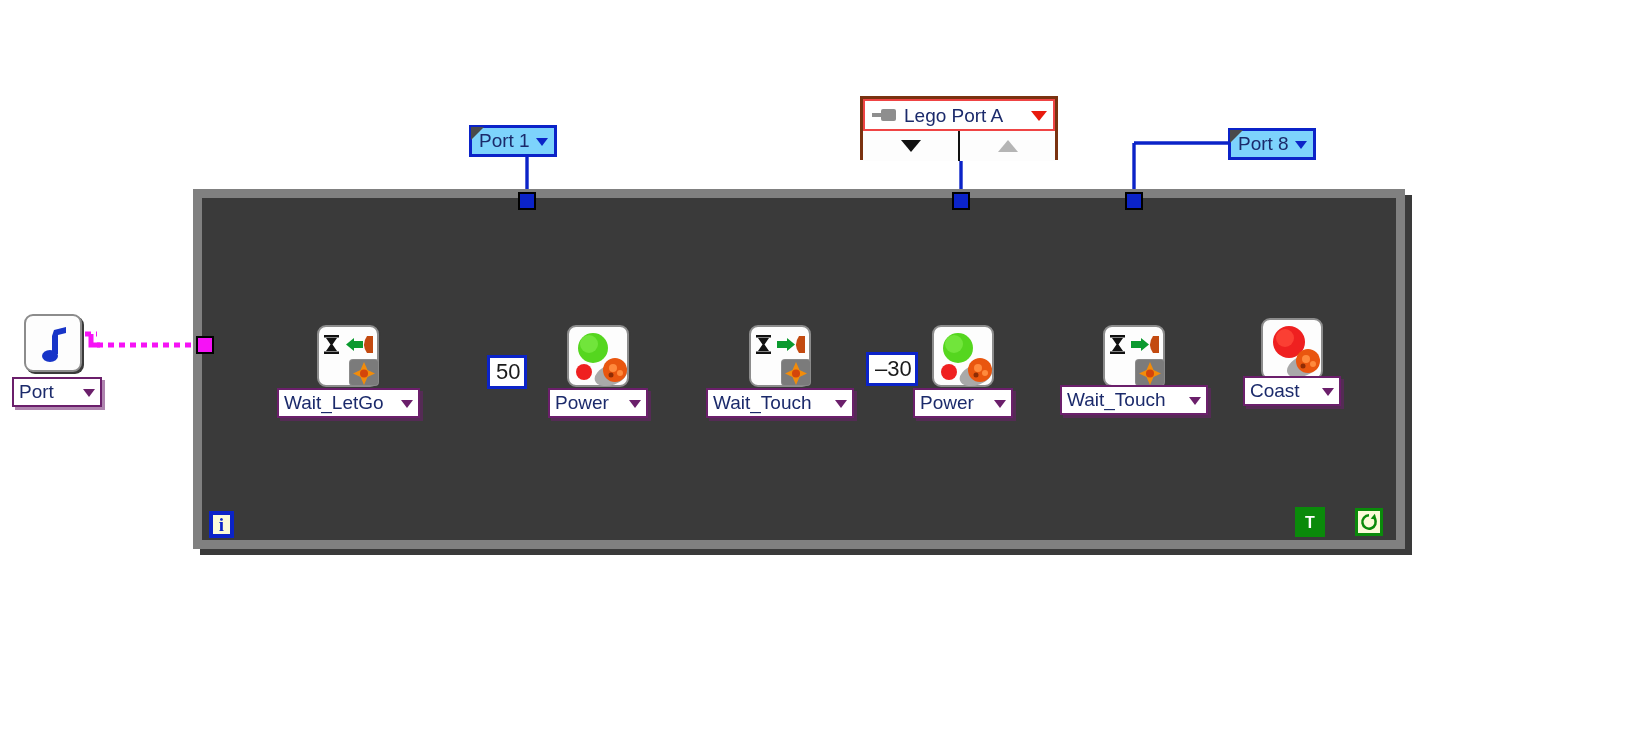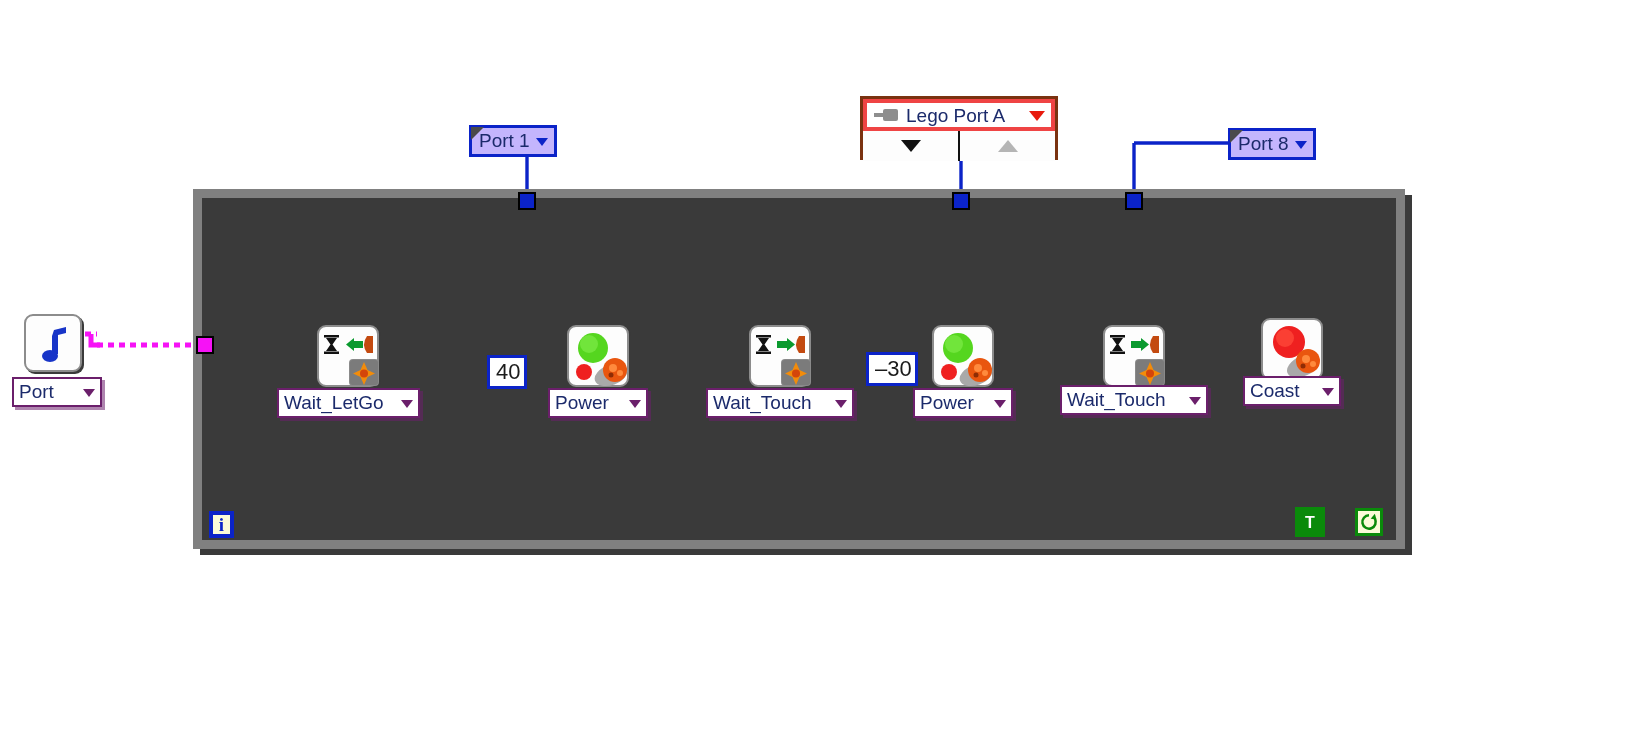--- a/index.html
+++ b/index.html
@@ -30,21 +30,21 @@
   }
   .vi-label .tri{
     position:absolute;right:5px;top:50%;margin-top:-3px;
     width:0;height:0;border-left:6px solid transparent;
     border-right:6px solid transparent;border-top:8px solid #6b1f6b;
   }
 
   
   .port-term{
     position:absolute;box-sizing:border-box;
-    border:3px solid #0b23c8;background:#c4b5fd;
+    border:3px solid #0b23c8;background:#7dd3fc;
     color:#1b2a6b;font-size:19px;line-height:24px;
     padding:1px 24px 1px 7px;white-space:nowrap;
   }
   .port-term .corner{
     position:absolute;left:-1px;top:-1px;width:0;height:0;
     border-left:13px solid #4a4a4a;border-bottom:13px solid transparent;
   }
   .port-term .tri{
     position:absolute;right:6px;top:50%;margin-top:-3px;
     width:0;height:0;border-left:6px solid transparent;
@@ -56,21 +56,21 @@
     position:absolute;box-sizing:border-box;
     border:3px solid #0b23c8;background:#ffffff;
     color:#1b1b1b;font-size:22px;line-height:26px;
     padding:1px 6px;text-align:center;white-space:nowrap;
   }
 
   
   .legoctl{position:absolute;box-sizing:border-box;border:3px solid #7a3210;background:#fdfdfd;}
   .legoctl .topbar{
     position:relative;height:32px;box-sizing:border-box;
-    border:4px solid #ef4444;background:#ffffff;
+    border:2px solid #ef4444;background:#ffffff;
     display:flex;align-items:center;gap:8px;padding:0 7px;
   }
   .legoctl .topbar .txt{color:#1b2a6b;font-size:19px;line-height:21px;white-space:nowrap;}
   .legoctl .plugicon{width:24px;height:12px;position:relative;flex:0 0 auto;}
   .legoctl .plugicon .body{position:absolute;right:0;top:0;width:15px;height:12px;background:#8e8e8e;border-radius:2px;}
   .legoctl .plugicon .tip{position:absolute;left:0;top:4px;width:11px;height:4px;background:#8e8e8e;}
   .legoctl .botrow{display:flex;height:30px;}
   .legoctl .botcell{flex:1;display:flex;align-items:center;justify-content:center;background:#fdfdfd;}
   .legoctl .botcell.left{border-right:2px solid #111;}
   .legoctl .arrow-dn{width:0;height:0;border-left:10px solid transparent;border-right:10px solid transparent;border-top:12px solid #111;}
@@ -254,21 +254,21 @@
           <circle cx="42" cy="48" r="2.5" fill="#8e2c05"></circle>
         </g>
       </svg>
     </div>
   </div>
   <div class="vi-label" style="left:548px;top:388px;width:100px;">
     <span>Power</span>
     <span class="tri"></span>
   </div>
   <div class="num-const" style="left:487px;top:355px;width:40px;">
-    <span>40</span>
+    <span>50</span>
   </div>
 
   <div class="vi-node" style="left:749px;top:325px;">
     <div class="glyph-area">
       <svg viewBox="0 0 62 62" width="62" height="62">
         <g fill="#111">
           <rect x="5" y="8" width="15" height="2.5"></rect>
             <rect x="5" y="24.5" width="15" height="2.5"></rect>
           <path d="M7 11 L18 11 L13.5 17.5 L18 24 L7 24 L11.5 17.5 Z"></path>
         </g>

